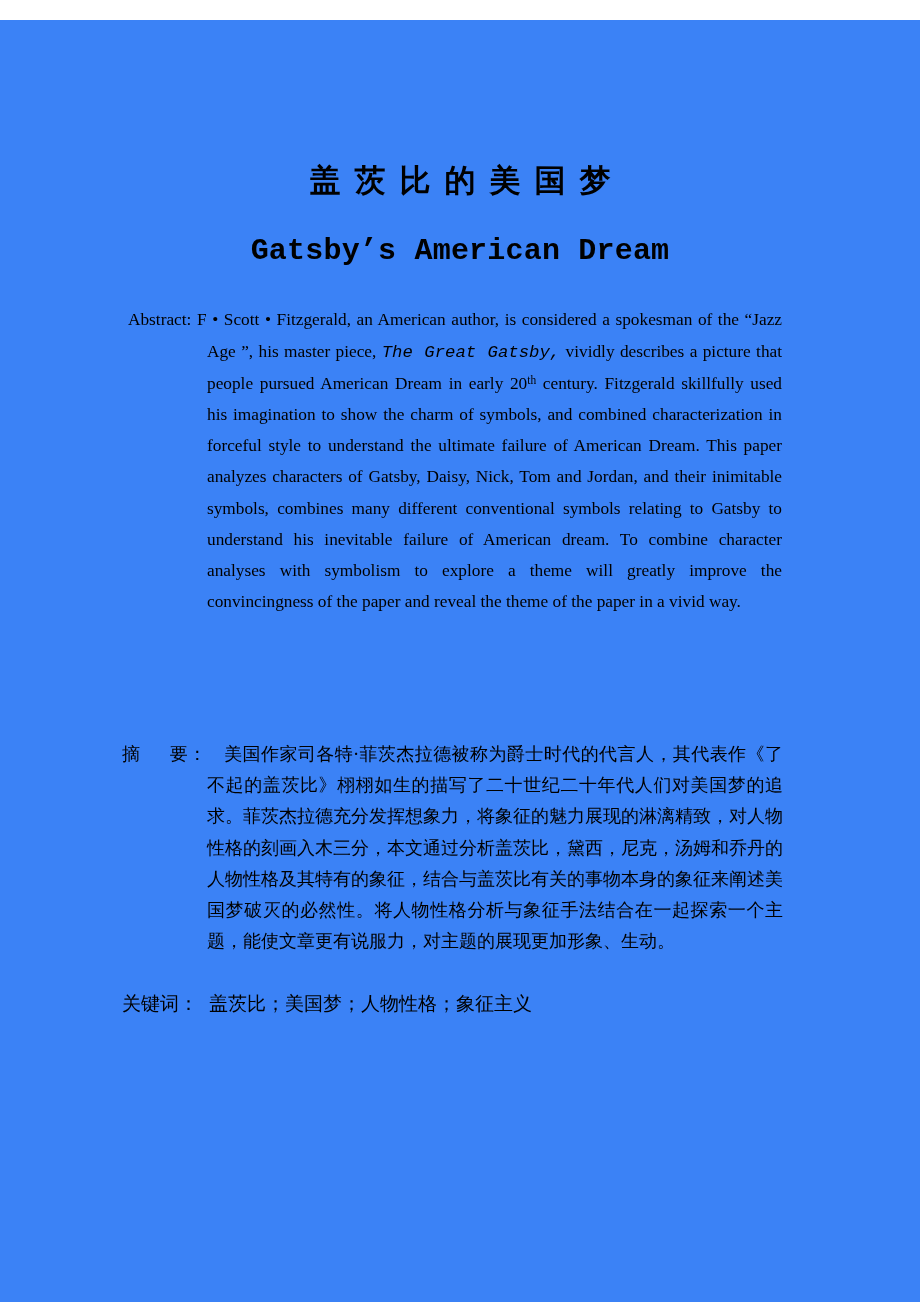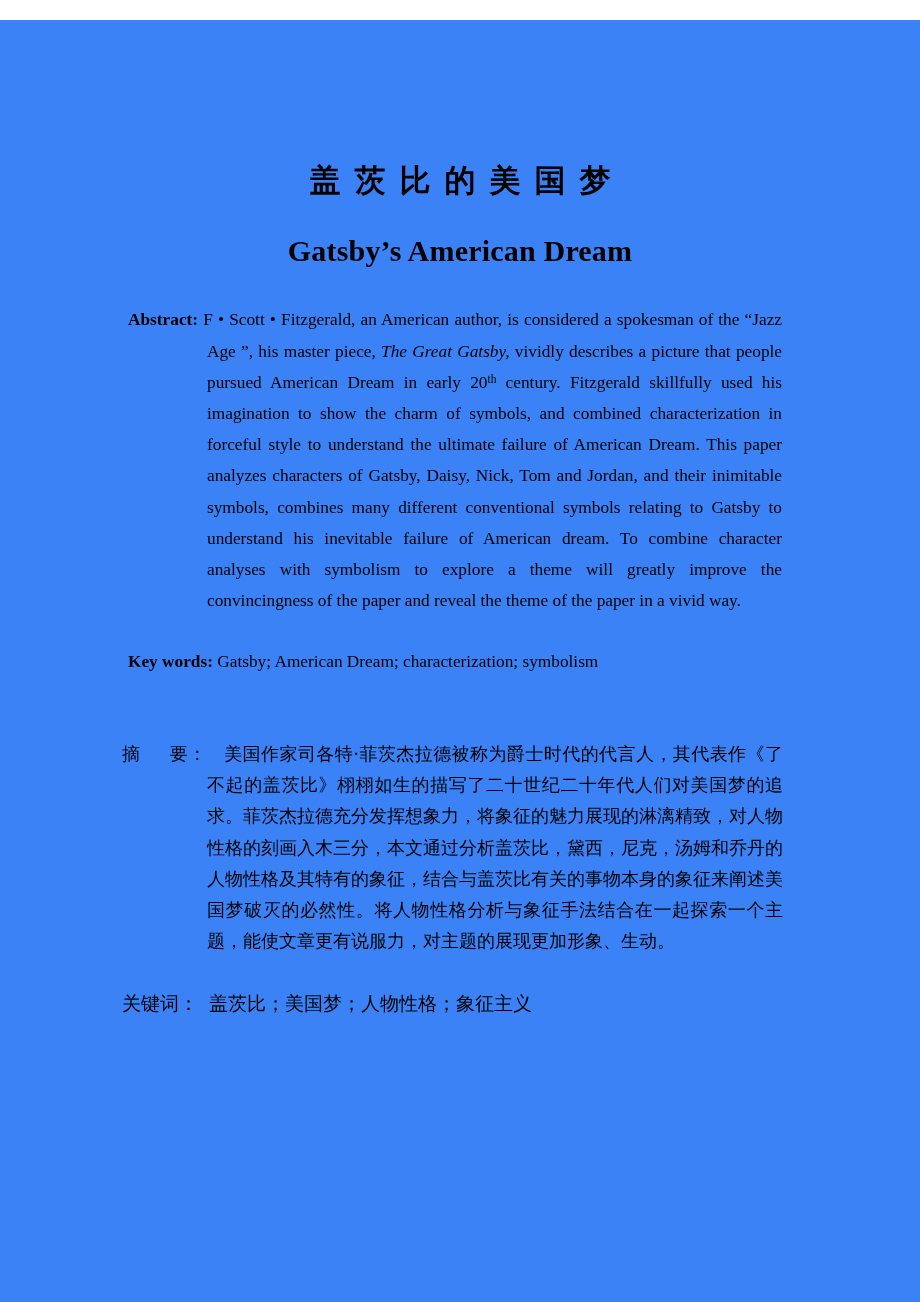--- a/index.html
+++ b/index.html
@@ -42,21 +42,21 @@
     text-indent: 14px;
     white-space: nowrap;
   }
 
   .title-en {
     position: absolute;
     left: 0;
     top: 186px;
     width: 920px;
     text-align: center;
-    font-family: Liberation Serif, serif;
+    font-family: Liberation Mono, monospace;
     font-size: 30px;
     font-weight: 700;
     line-height: 40px;
     letter-spacing: 0.2px;
     white-space: nowrap;
   }
 
   
   .abstract-en {
     position: absolute;
@@ -65,24 +65,25 @@
     width: 654px;
     font-size: 17.3px;
     line-height: 31.2px;
     text-align: justify;
     text-justify: inter-word;
     text-indent: -79px;
     padding-left: 79px;
     box-sizing: border-box;
   }
   .abstract-en .lead {
-    font-weight: 700;
+    font-weight: 400;
   }
   .abstract-en .italic {
     font-style: italic;
+    font-family: Liberation Mono, monospace;
   }
   .abstract-en sup {
     font-size: 0.66em;
     vertical-align: 0.44em;
     line-height: 0;
   }
 
   .keywords-en {
     position: absolute;
     left: 128px;
@@ -144,23 +145,20 @@
 <div class="page">
 
   <h1 class="title-zh">盖茨比的美国梦</h1>
 
   <h2 class="title-en">Gatsby’s American Dream</h2>
 
   <p class="abstract-en">
     <span class="lead">Abstract:</span><span> F • Scott • Fitzgerald, an American author, is considered a spokesman of the “Jazz Age ”, his master piece, </span><span class="italic">The Great Gatsby,</span><span> vividly describes a picture that people pursued American Dream in early 20</span><sup>th</sup><span> century. Fitzgerald skillfully used his imagination to show the charm of symbols, and combined characterization in forceful style to understand the ultimate failure of American Dream. This paper analyzes characters of Gatsby, Daisy, Nick, Tom and Jordan, and their inimitable symbols, combines many different conventional symbols relating to Gatsby to understand his inevitable failure of American dream. To combine character analyses with symbolism to explore a theme will greatly improve the convincingness of the paper and reveal the theme of the paper in a vivid way.</span>
   </p>
 
-  <p class="keywords-en">
-    <span class="lead">Key words:</span><span> Gatsby; American Dream; characterization; symbolism</span>
-  </p>
 
   <p class="abstract-zh">
     <span class="zh-label">摘</span><span class="gap-wide"></span><span class="zh-label">要：</span><span class="gap-small"></span><span>美国作家司各特·菲茨杰拉德被称为爵士时代的代言人，其代表作《了不起的盖茨比》栩栩如生的描写了二十世纪二十年代人们对美国梦的追求。菲茨杰拉德充分发挥想象力，将象征的魅力展现的淋漓精致，对人物性格的刻画入木三分，本文通过分析盖茨比，黛西，尼克，汤姆和乔丹的人物性格及其特有的象征，结合与盖茨比有关的事物本身的象征来阐述美国梦破灭的必然性。将人物性格分析与象征手法结合在一起探索一个主题，能使文章更有说服力，对主题的展现更加形象、生动。</span>
   </p>
 
   <p class="keywords-zh">
     <span>关键词：</span><span class="gap-small"></span><span>盖茨比；美国梦；人物性格；象征主义</span>
   </p>
 
 </div>

